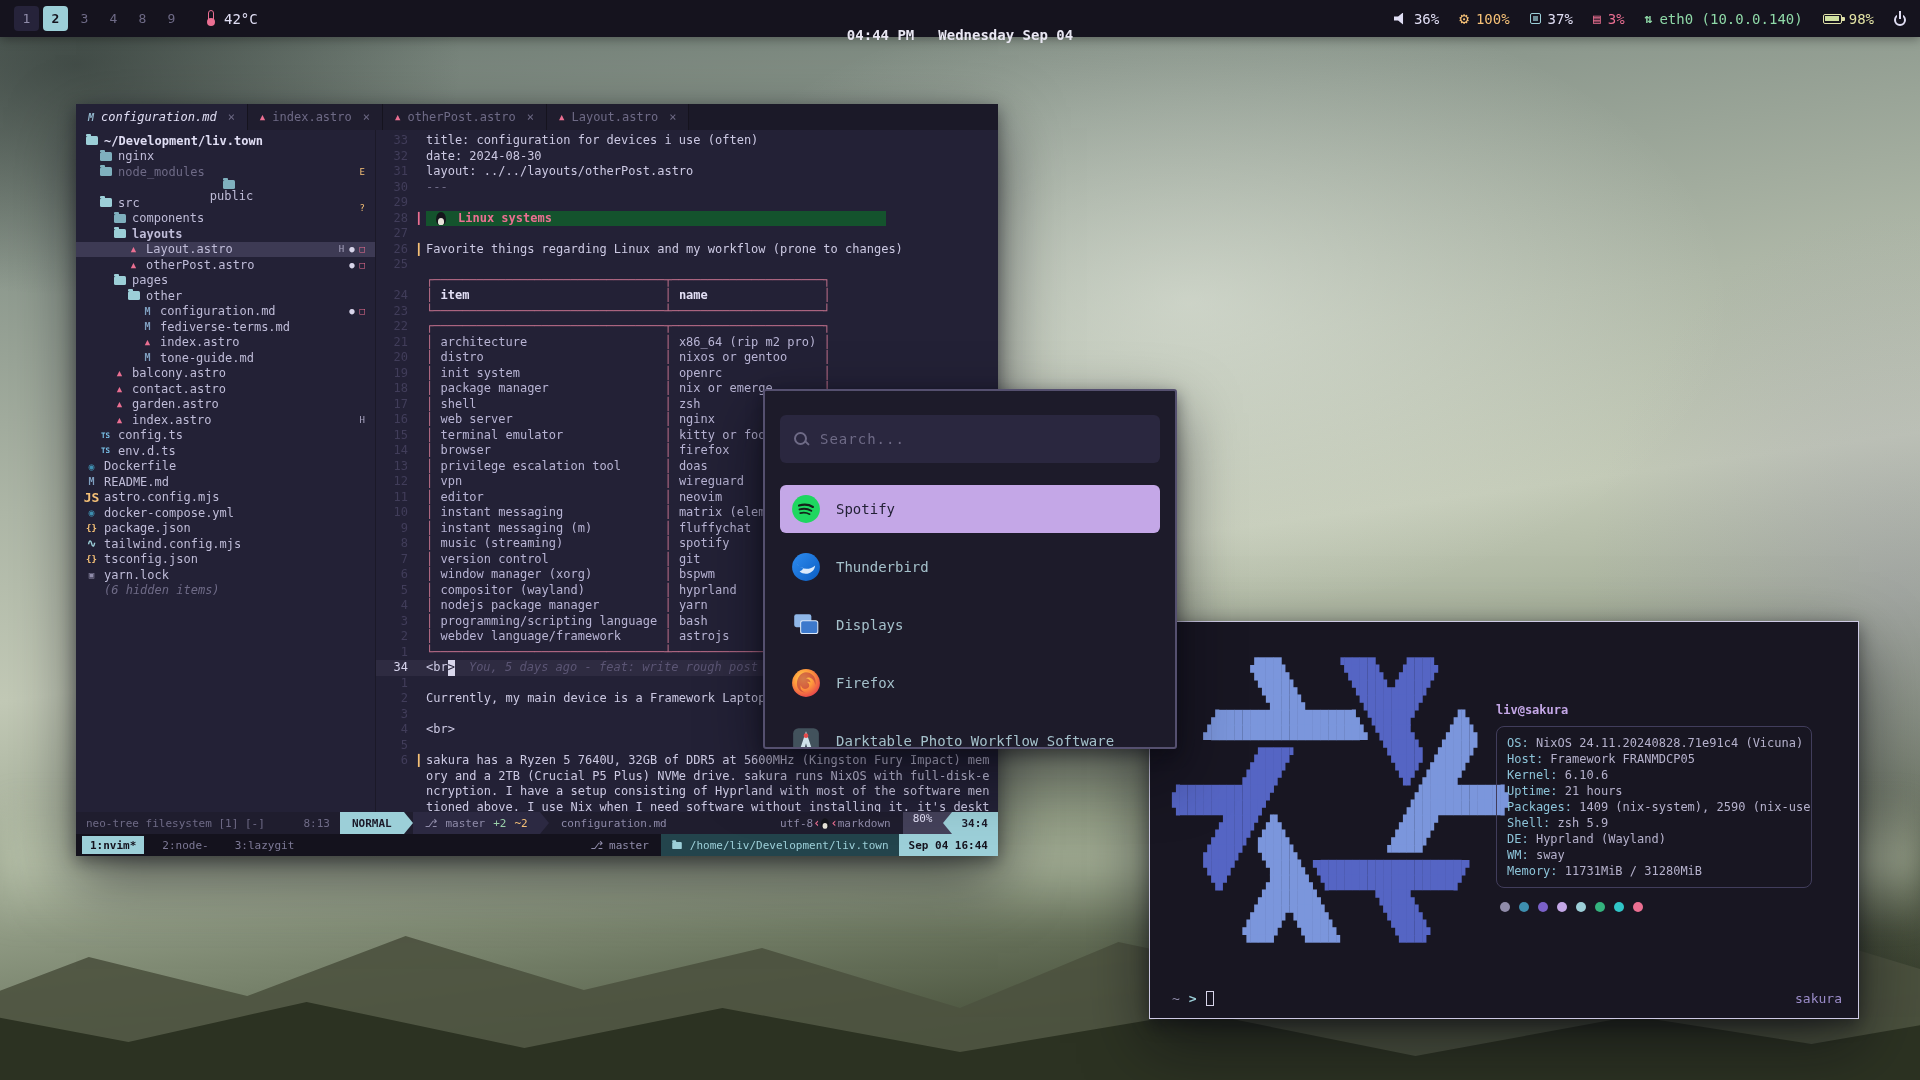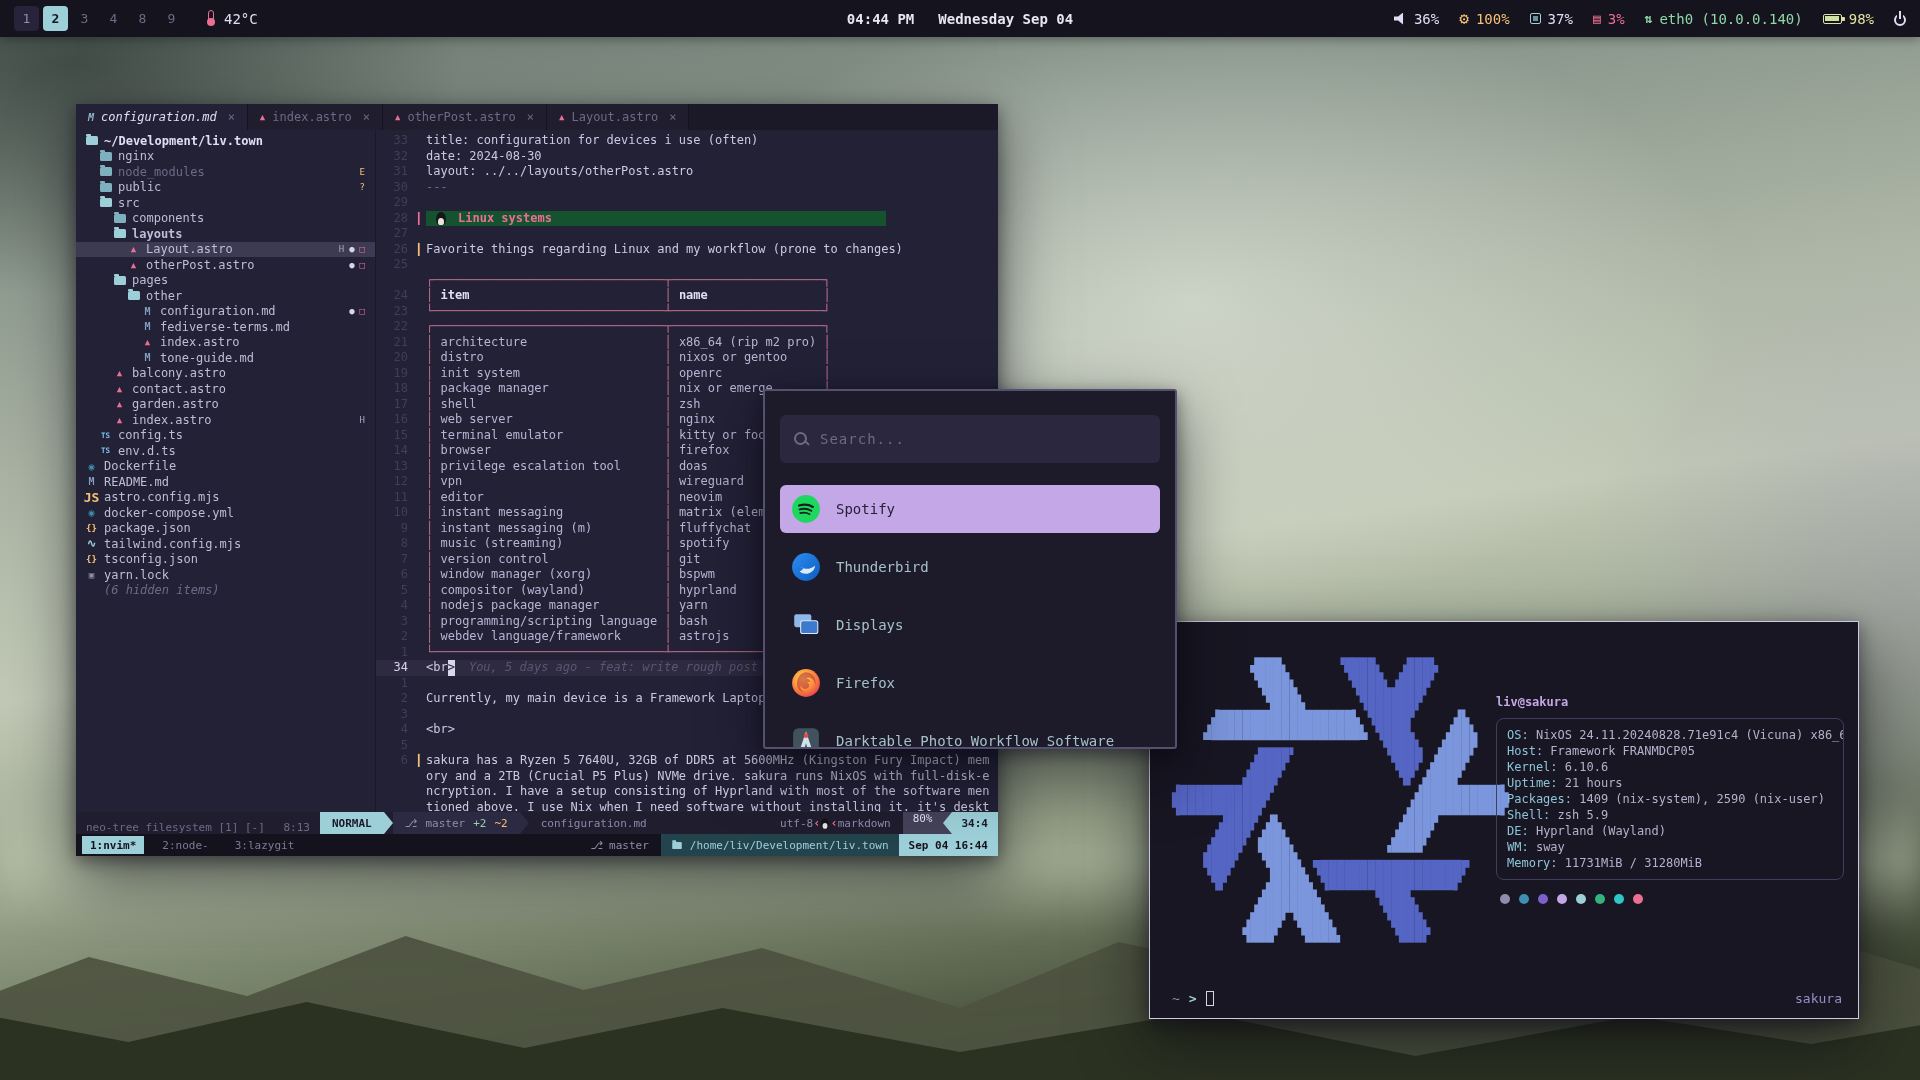--- a/index.html
+++ b/index.html
@@ -21,21 +21,21 @@
 
 
 .topbar{position:absolute;left:0;top:0;width:1920px;height:37px;background:#15131e;z-index:40;
  display:flex;align-items:center;justify-content:space-between;padding:0 14px;font-size:14px;color:#e0def4;
  box-shadow:0 2px 10px rgba(0,0,0,.35)}
 .tb-left{display:flex;align-items:center;gap:4px}
 .ws{min-width:25px;height:25px;display:flex;align-items:center;justify-content:center;border-radius:4px;font-size:13px;color:#6e6a86}
 .ws.active{background:#9ccfd8;color:#15131e;font-weight:bold}
 .ws.occupied{background:#26233a;color:#908caa}
 .temp{display:flex;align-items:center;margin-left:20px;gap:4px}
-.clock{position:absolute;left:50%;top:0;height:100%;transform:translateX(-50%);display:flex;align-items:center;gap:24px;font-weight:bold;color:#e8e6f2}
+.clock{position:absolute;left:50%;top:16px;height:100%;transform:translateX(-50%);display:flex;align-items:center;gap:24px;font-weight:bold;color:#e8e6f2}
 .tb-right{display:flex;align-items:center;gap:20px}
 .module{display:flex;align-items:center;gap:7px}
 .mval{font-size:14px}
 
 
 .tbicon{display:inline-flex;align-items:center;justify-content:center}
 .thermometer-icon{width:6px;height:13px;border:1.5px solid #eb6f92;border-radius:3px;position:relative;margin-right:6px;margin-bottom:4px}
 .thermometer-icon::after{content:"";position:absolute;bottom:-4px;left:50%;transform:translateX(-50%);width:8px;height:8px;border-radius:50%;background:#eb6f92}
 .volume-icon{width:13px;height:12px;background:#e0def4;clip-path:polygon(0 33%,32% 33%,70% 0,70% 100%,32% 67%,0 67%)}
 .gear-icon::before{content:"⚙";color:#f6c177;font-size:16px;line-height:1}
@@ -105,21 +105,21 @@
 .penguin::after{content:"";position:absolute;left:50%;transform:translateX(-50%);bottom:0;width:6px;height:7px;background:#e8e4da;border-radius:50% 50% 40% 40%}
 .penguin.small{transform:scale(.8)}
 .tb{color:#c2718c}
 .ttx{color:#b8b4d4}
 .th{color:#e2dff5;font-weight:bold}
 .cursor{background:#d9d7ec;color:#232136}
 .blame{color:#5b5574;font-style:italic;margin-left:14px}
 
 
 .sline{height:22px;display:flex;align-items:stretch;font-size:11px;background:#1f1d2e;color:#908caa;flex:none}
-.sl-tree{width:244px;flex:none;display:flex;justify-content:space-between;align-items:flex-end;padding:0 10px;background:#1f1d2e;color:#6e6a86}
+.sl-tree{width:264px;flex:none;display:flex;justify-content:space-between;align-items:center;padding:0 10px;background:#1f1d2e;color:#6e6a86}
 .sl-mode{background:#9ccfd8;color:#1b1928;font-weight:bold;display:flex;align-items:center;padding:0 12px}
 .pl{width:0;height:0;border-top:11px solid transparent;border-bottom:11px solid transparent;flex:none}
 .pl-mode{border-left:9px solid #9ccfd8}
 .sl-git{background:#2c2942;display:flex;align-items:center;gap:8px;padding:0 12px}
 .pl-git{border-left:9px solid #2c2942}
 .added{color:#99d0a9}.changed{color:#f6c177}
 .sl-main{flex:1;display:flex;align-items:center;justify-content:space-between;padding:0 12px;background:#1f1d2e}
 .fname{color:#8d89a8}
 .sl-rt{display:flex;align-items:center;gap:0}
 .sep::before{content:"‹";color:#eb6f92;font-weight:bold;font-size:12px}
@@ -151,21 +151,21 @@
 .app-row{height:48px;flex:none;display:flex;align-items:center;gap:15px;padding:0 11px;border-radius:6px;color:#a5c1cb;font-size:14px}
 .app-row.sel{background:#c4a7e7;color:#232136}
 .app-icon{width:30px;height:30px;flex:none;display:inline-flex}
 .app-icon svg{width:30px;height:30px}
 
 
 .win-term{left:1149px;top:621px;width:710px;height:398px;background:#181622;border:1px solid #cdc9e4;z-index:20;font-size:13px;color:#b5b1cc}
 .nix-ascii{position:absolute;left:22px;top:28px;font-size:13px;line-height:15px;font-family:"DejaVu Sans Mono",monospace}
 .a1{color:var(--c1,#7b96dc)}
 .a2{color:var(--c2,#5565c4)}
-.ff-info{position:absolute;left:346px;top:72px;width:348px;font-size:12px;line-height:16px}
+.ff-info{position:absolute;left:346px;top:80px;width:316px;font-size:12px;line-height:16px}
 .userhost{color:#c4a7e7;font-weight:bold;margin-bottom:8px}
 .infobox{border:1px solid #413d5c;border-radius:8px;padding:8px 10px;overflow:hidden}
 .il{white-space:nowrap}
 .il .lab{color:#8cc3d8}
 .dots{display:flex;gap:9px;margin-top:14px;padding-left:4px}
 .dot{width:10px;height:10px;border-radius:50%}
 .prompt{position:absolute;left:22px;bottom:12px;right:16px;display:flex;align-items:center;gap:9px;font-size:13px}
 .p-path{color:#908caa}
 .p-sym{color:#9ccfd8;font-weight:bold}
 .p-cursor{width:8px;height:15px;border:1px solid #d8d5ea}
@@ -269,21 +269,21 @@
         </div>
         <div class="trow dim" style="padding-left: 22px;">
           <span class="ticon">
             <span class="icon-folder"></span>
           </span>
           <span class="tlabel">node_modules</span>
           <span class="badges">
             <span class="bd-gold">E</span>
           </span>
         </div>
-        <div class="trow" style="padding-left: 22px;">
+        <div class="trow" style="padding-left: 22px; flex-direction: column;">
           <span class="ticon">
             <span class="icon-folder"></span>
           </span>
           <span class="tlabel">public</span>
           <span class="badges">
             <span class="bd-gold">?</span>
           </span>
         </div>
         <div class="trow" style="padding-left: 22px;">
           <span class="ticon">

